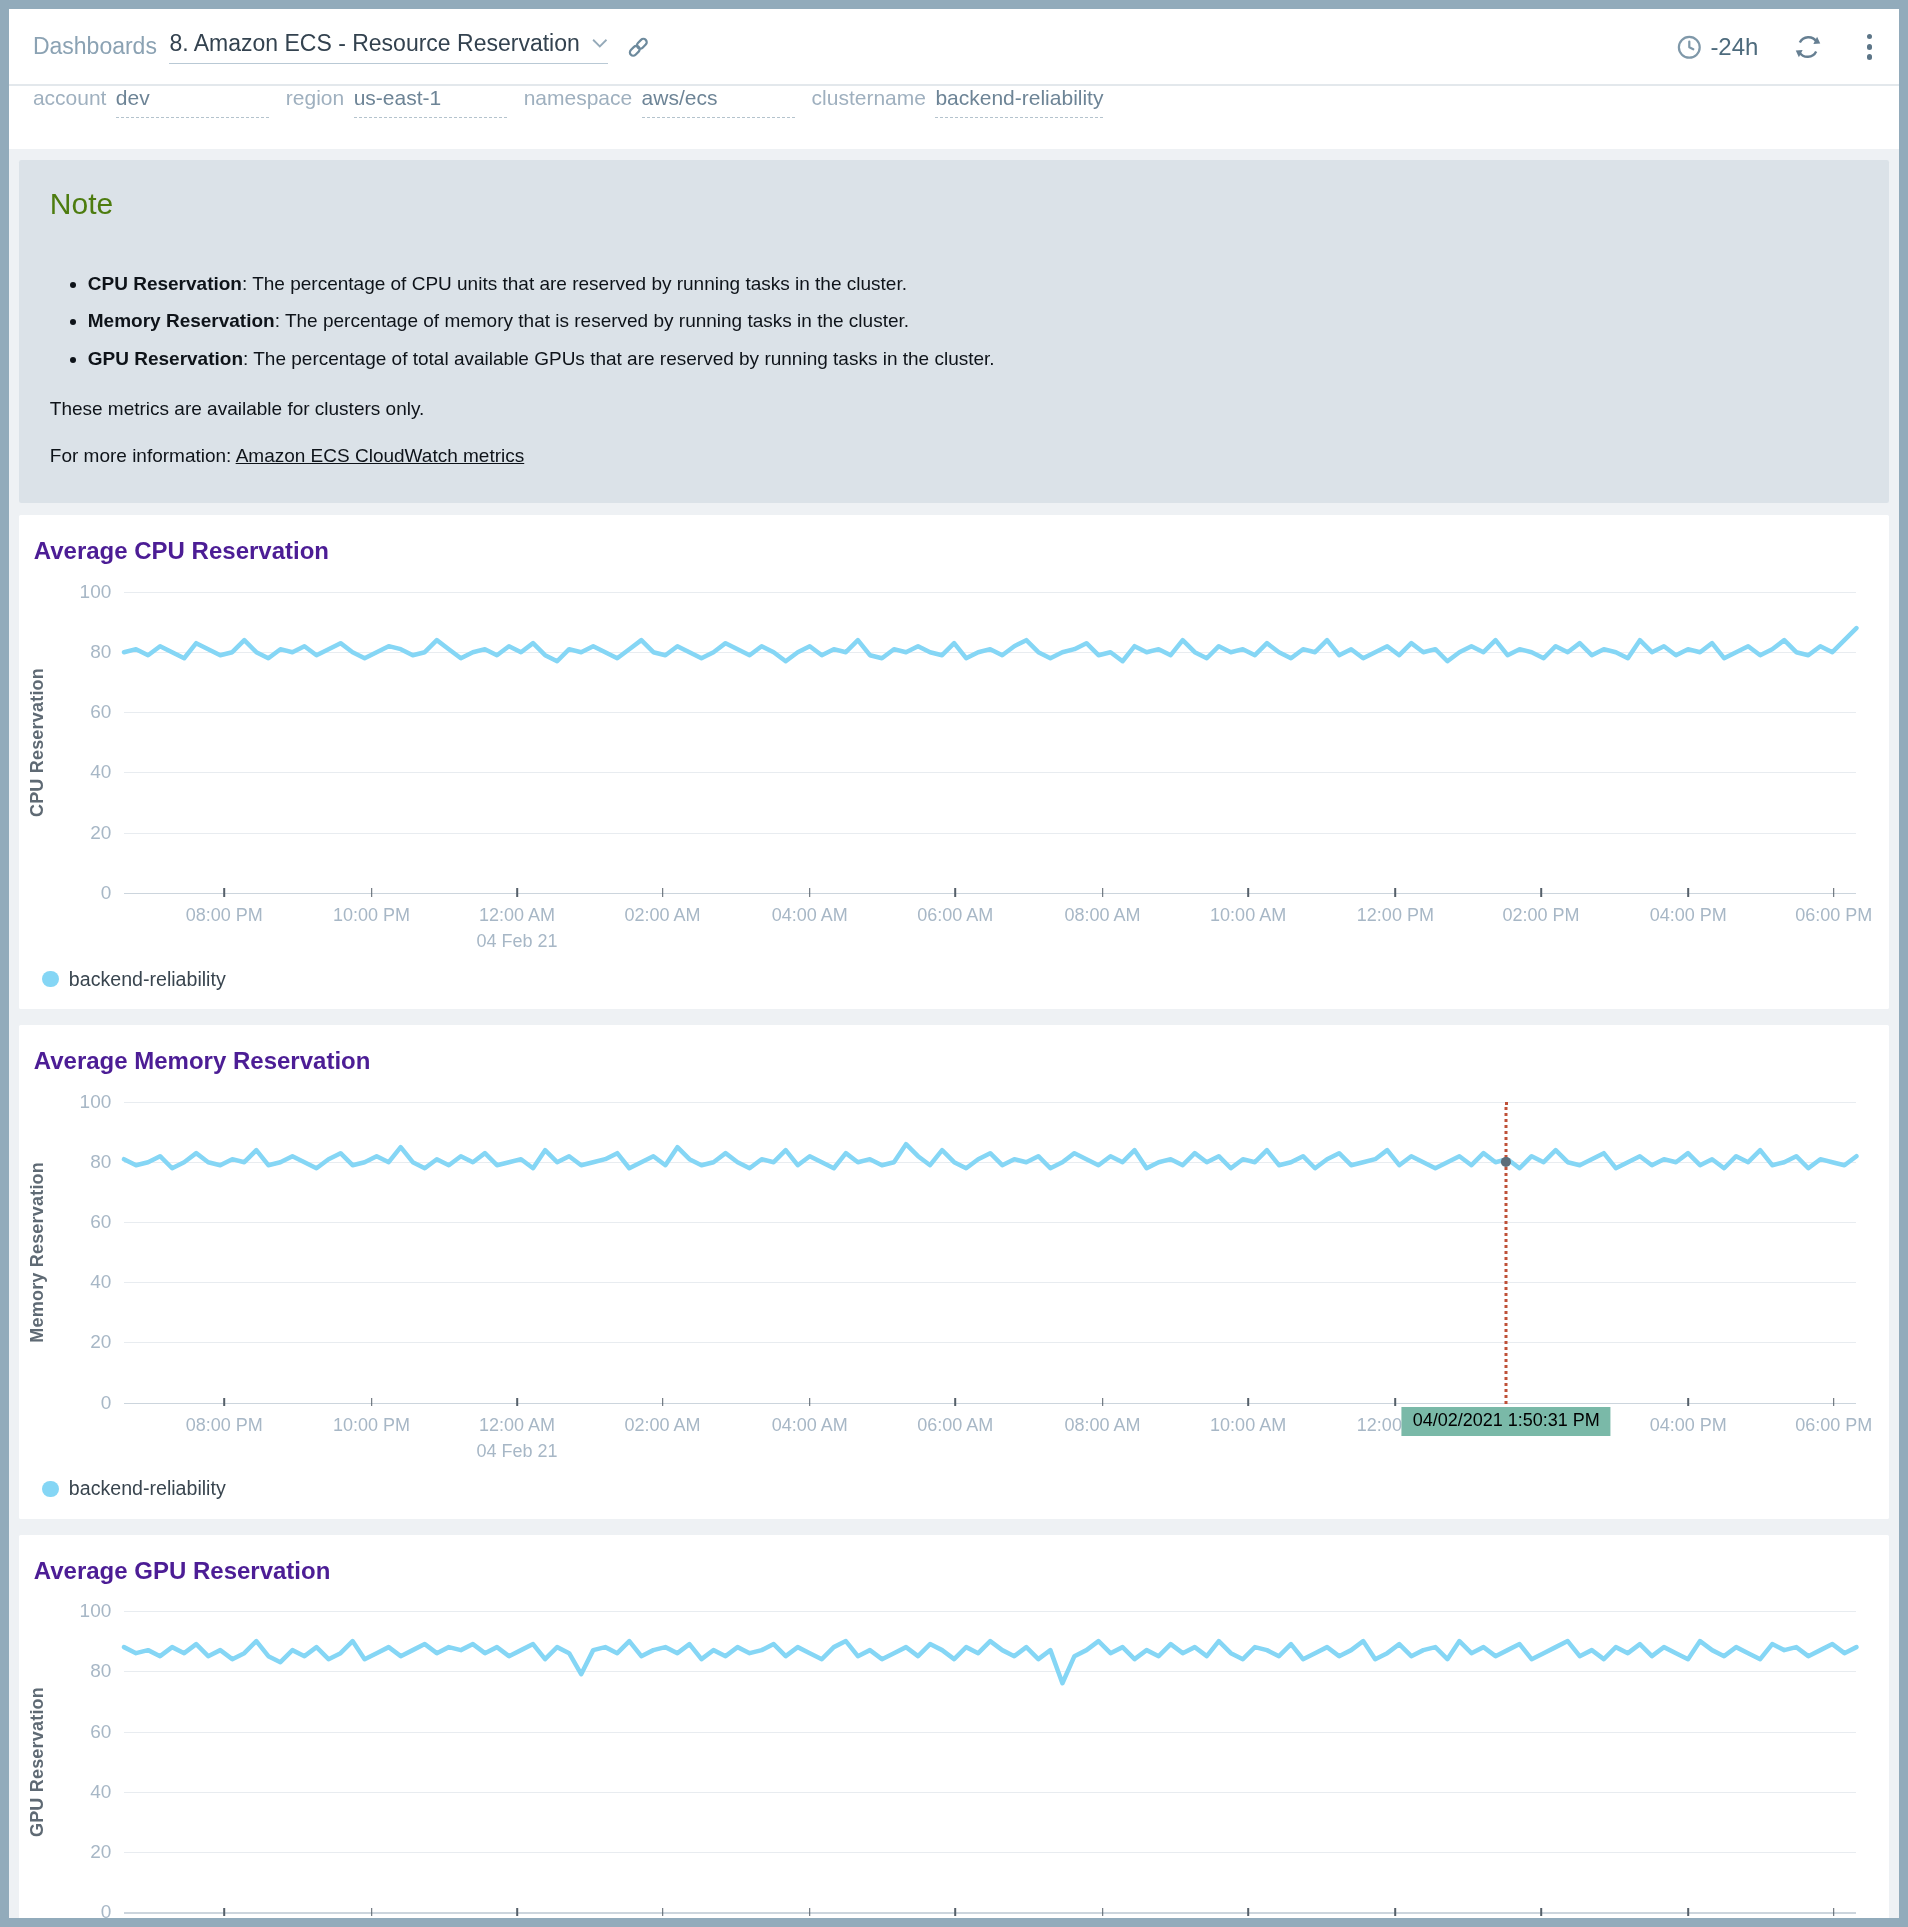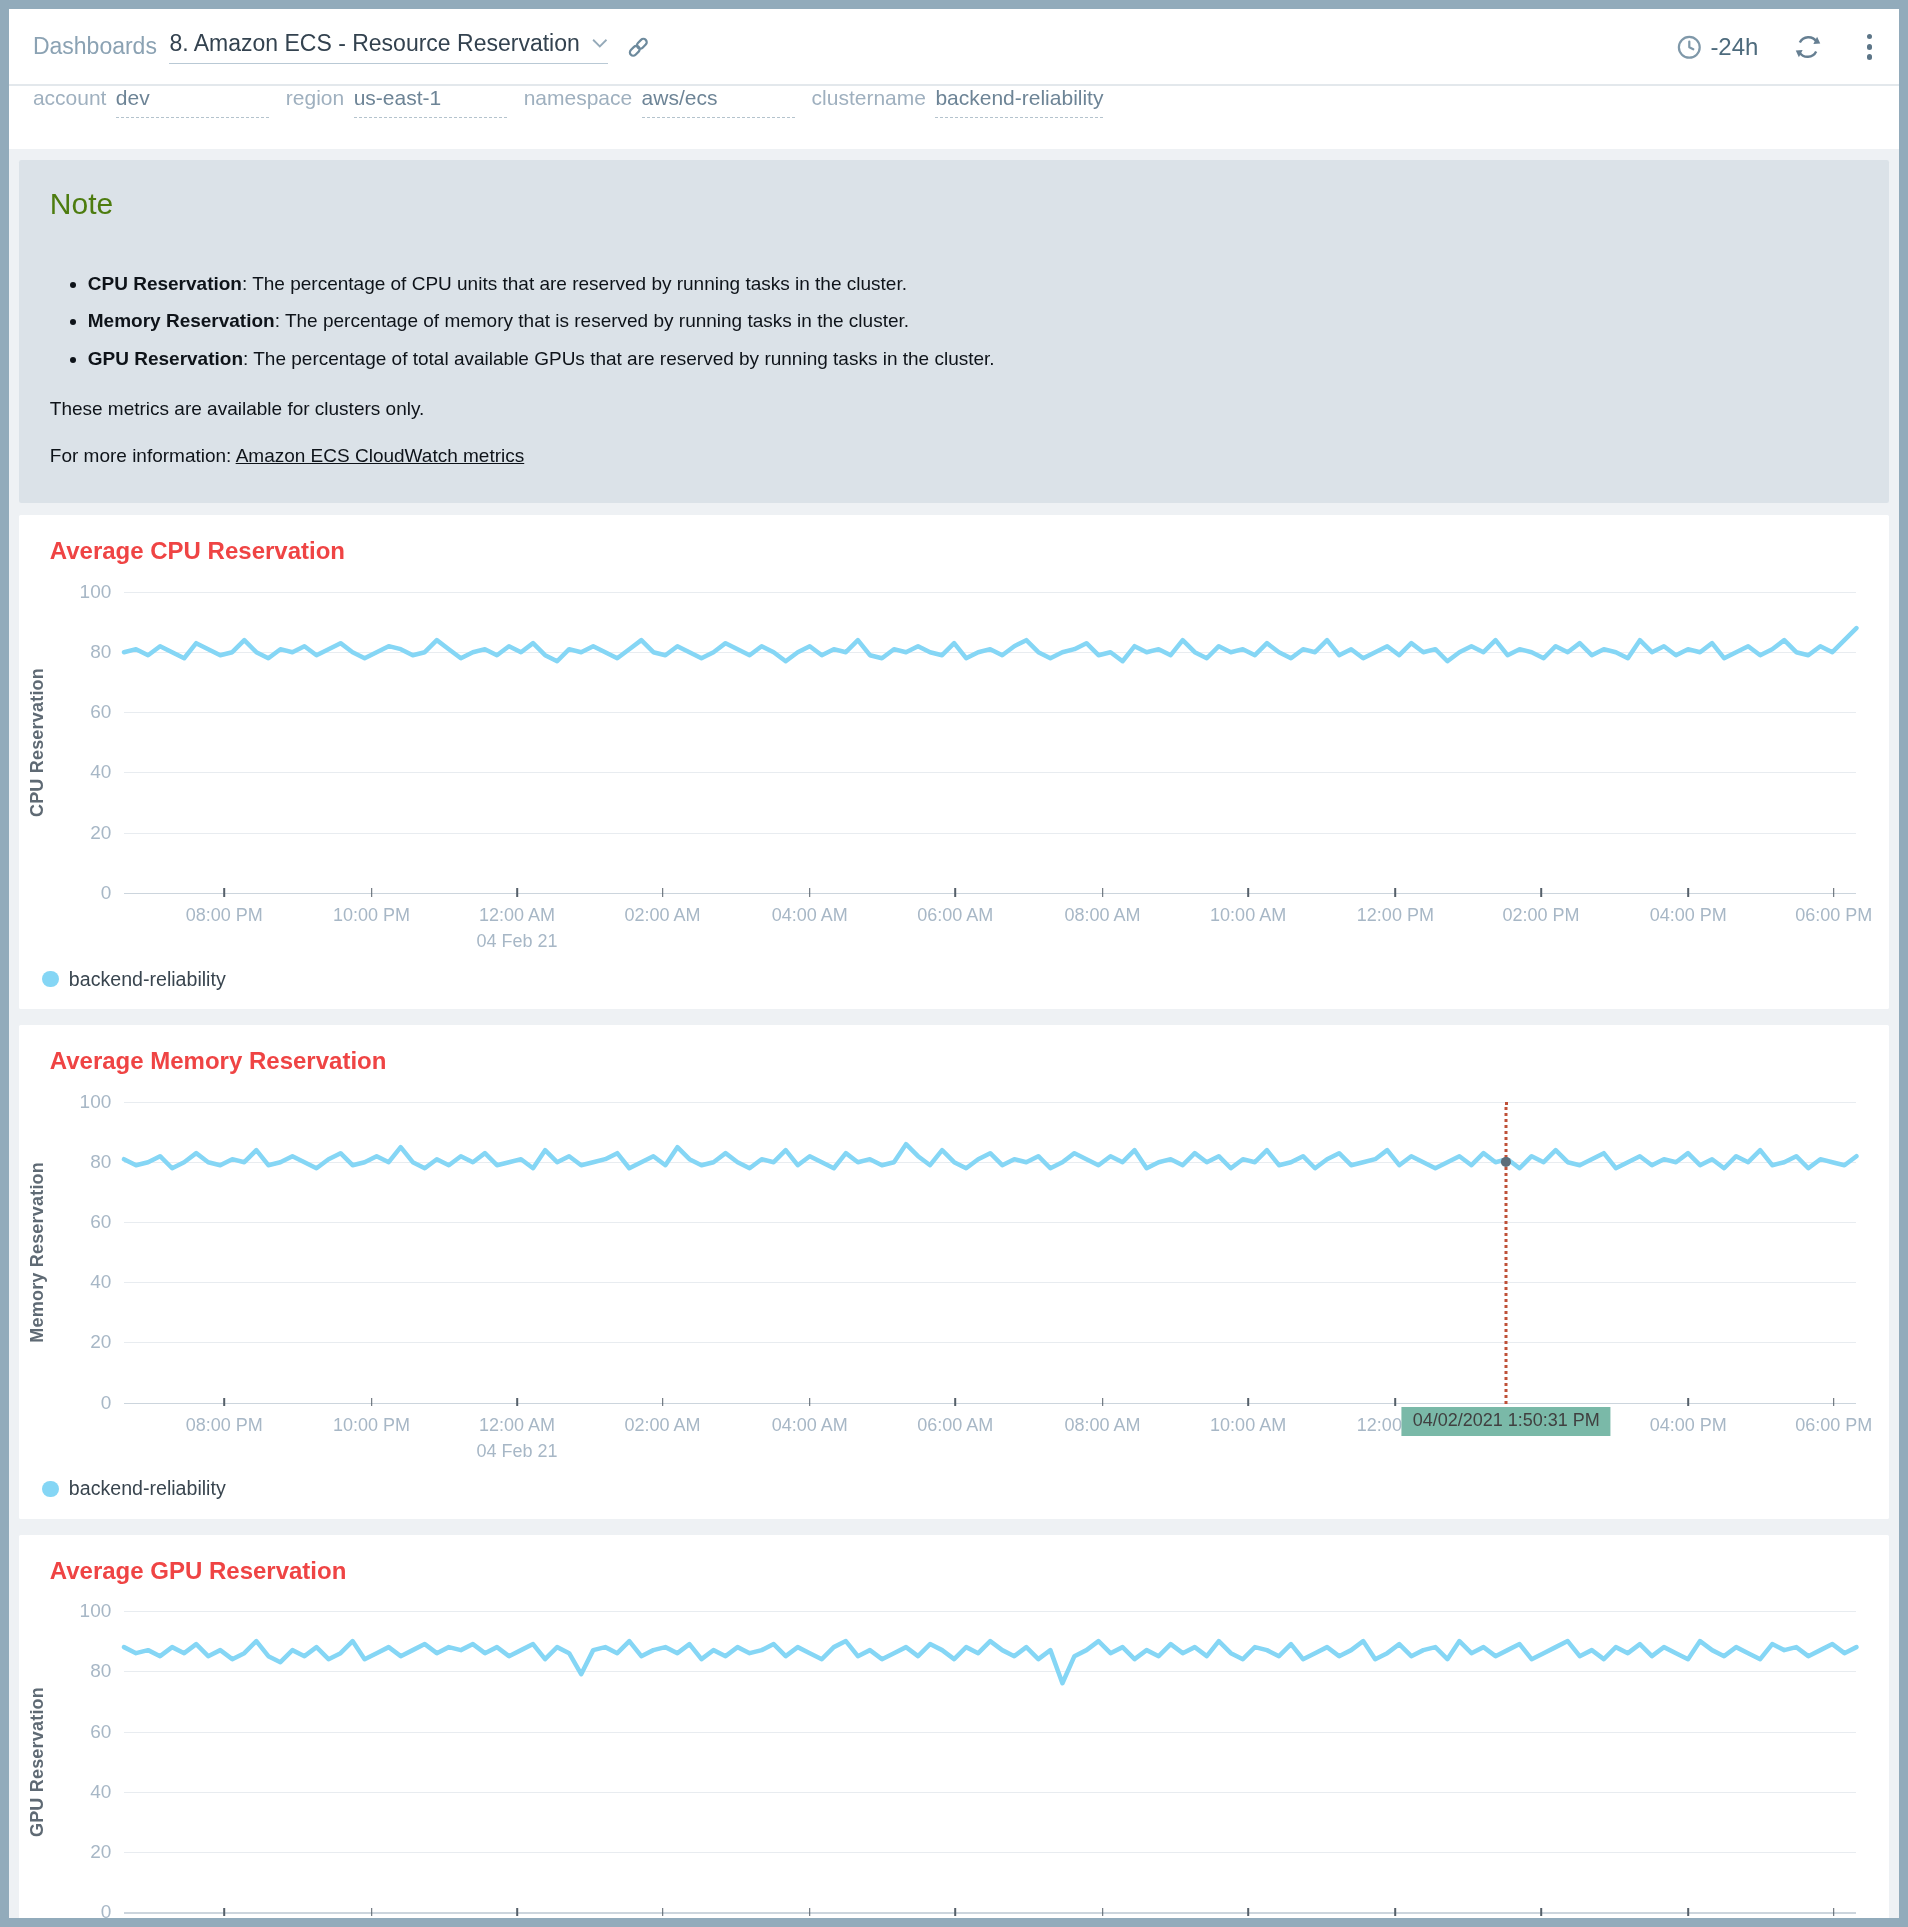--- a/index.html
+++ b/index.html
@@ -38,21 +38,21 @@
   .note-title { font-size:30px; color:#4d7c0f; font-weight:500; }
   .note ul { margin:52px 0 0; padding-left:38px; }
   .note li { font-size:19px; color:#0e1319; margin-bottom:15.6px; }
   .note li b { font-weight:bold; }
   .note-fn1 { margin-top:28px; font-size:19px; color:#0e1319; }
   .note-fn2 { margin-top:25px; font-size:19px; color:#0e1319; }
   .note-fn2 a { color:#0e1319; text-decoration:underline; cursor:pointer; }
 
   
   .panel { margin:0 9.4px 15.6px; background:#fff; border-radius:1.6px; padding:22px 0 14px; }
-  .panel-title { font-size:24px; font-weight:bold; color:#ef4444; padding-left:31px; }
+  .panel-title { font-size:24px; font-weight:bold; color:#4c1d95; padding-left:15px; }
   .chart-body { display:flex; margin-top:26.6px; }
   .ycol { width:38px; display:flex; align-items:center; justify-content:center; }
   .yaxis-title { writing-mode:vertical-rl; transform:rotate(180deg);
                  font-size:18px; font-weight:bold; color:#5f6a74; letter-spacing:0.2px; }
   .yticks { position:relative; width:67px; }
   .ytick { position:absolute; right:12.5px; transform:translateY(-50%);
            font-size:19px; color:#a7b7c6; }
   .plot { position:relative; flex:1; height:301px; margin-right:33px; }
   .gridline { position:absolute; left:0; right:0; height:0.8px; background:#e8ecf0; }
   .gridline.axisline { height:1.6px; background:#ccd5dd; }
@@ -60,21 +60,21 @@
   .xtickmark { position:absolute; bottom:-3.9px; width:1.6px; height:8.6px;
                background:#55606a; transform:translateX(-50%); }
   .xaxis { position:relative; height:67px; margin:0 33px 0 105px; }
   .xtick { position:absolute; top:9.4px; transform:translateX(-50%); text-align:center;
            font-size:18px; color:#a7b7c6; line-height:1.45; white-space:nowrap; }
   .crosshair { position:absolute; top:0; bottom:-12.5px; width:0;
                border-left:3.1px dotted #bf5138; transform:translateX(-50%); }
   .ch-dot { position:absolute; width:10.2px; height:10.2px; border-radius:50%;
             background:#5d6d79; transform:translate(-50%,-50%); }
   .ch-badge { position:absolute; top:4.7px; transform:translateX(-50%); background:#7ab9a8;
-              color:#404040; font-size:18px; padding:3.1px 11px 4.7px; white-space:nowrap; }
+              color:#000000; font-size:18px; padding:3.1px 11px 4.7px; white-space:nowrap; }
   .legend { display:flex; align-items:center; gap:10.2px; padding:7.8px 0 4.7px 23.5px; cursor:pointer; }
   .legend-dot { width:16.4px; height:16.4px; border-radius:50%; }
   .legend-label { font-size:19.6px; color:#39454f; }
 
   svg.icon { display:block; }
 </style>
 </head>
 <body>
 
 <div class="page">

